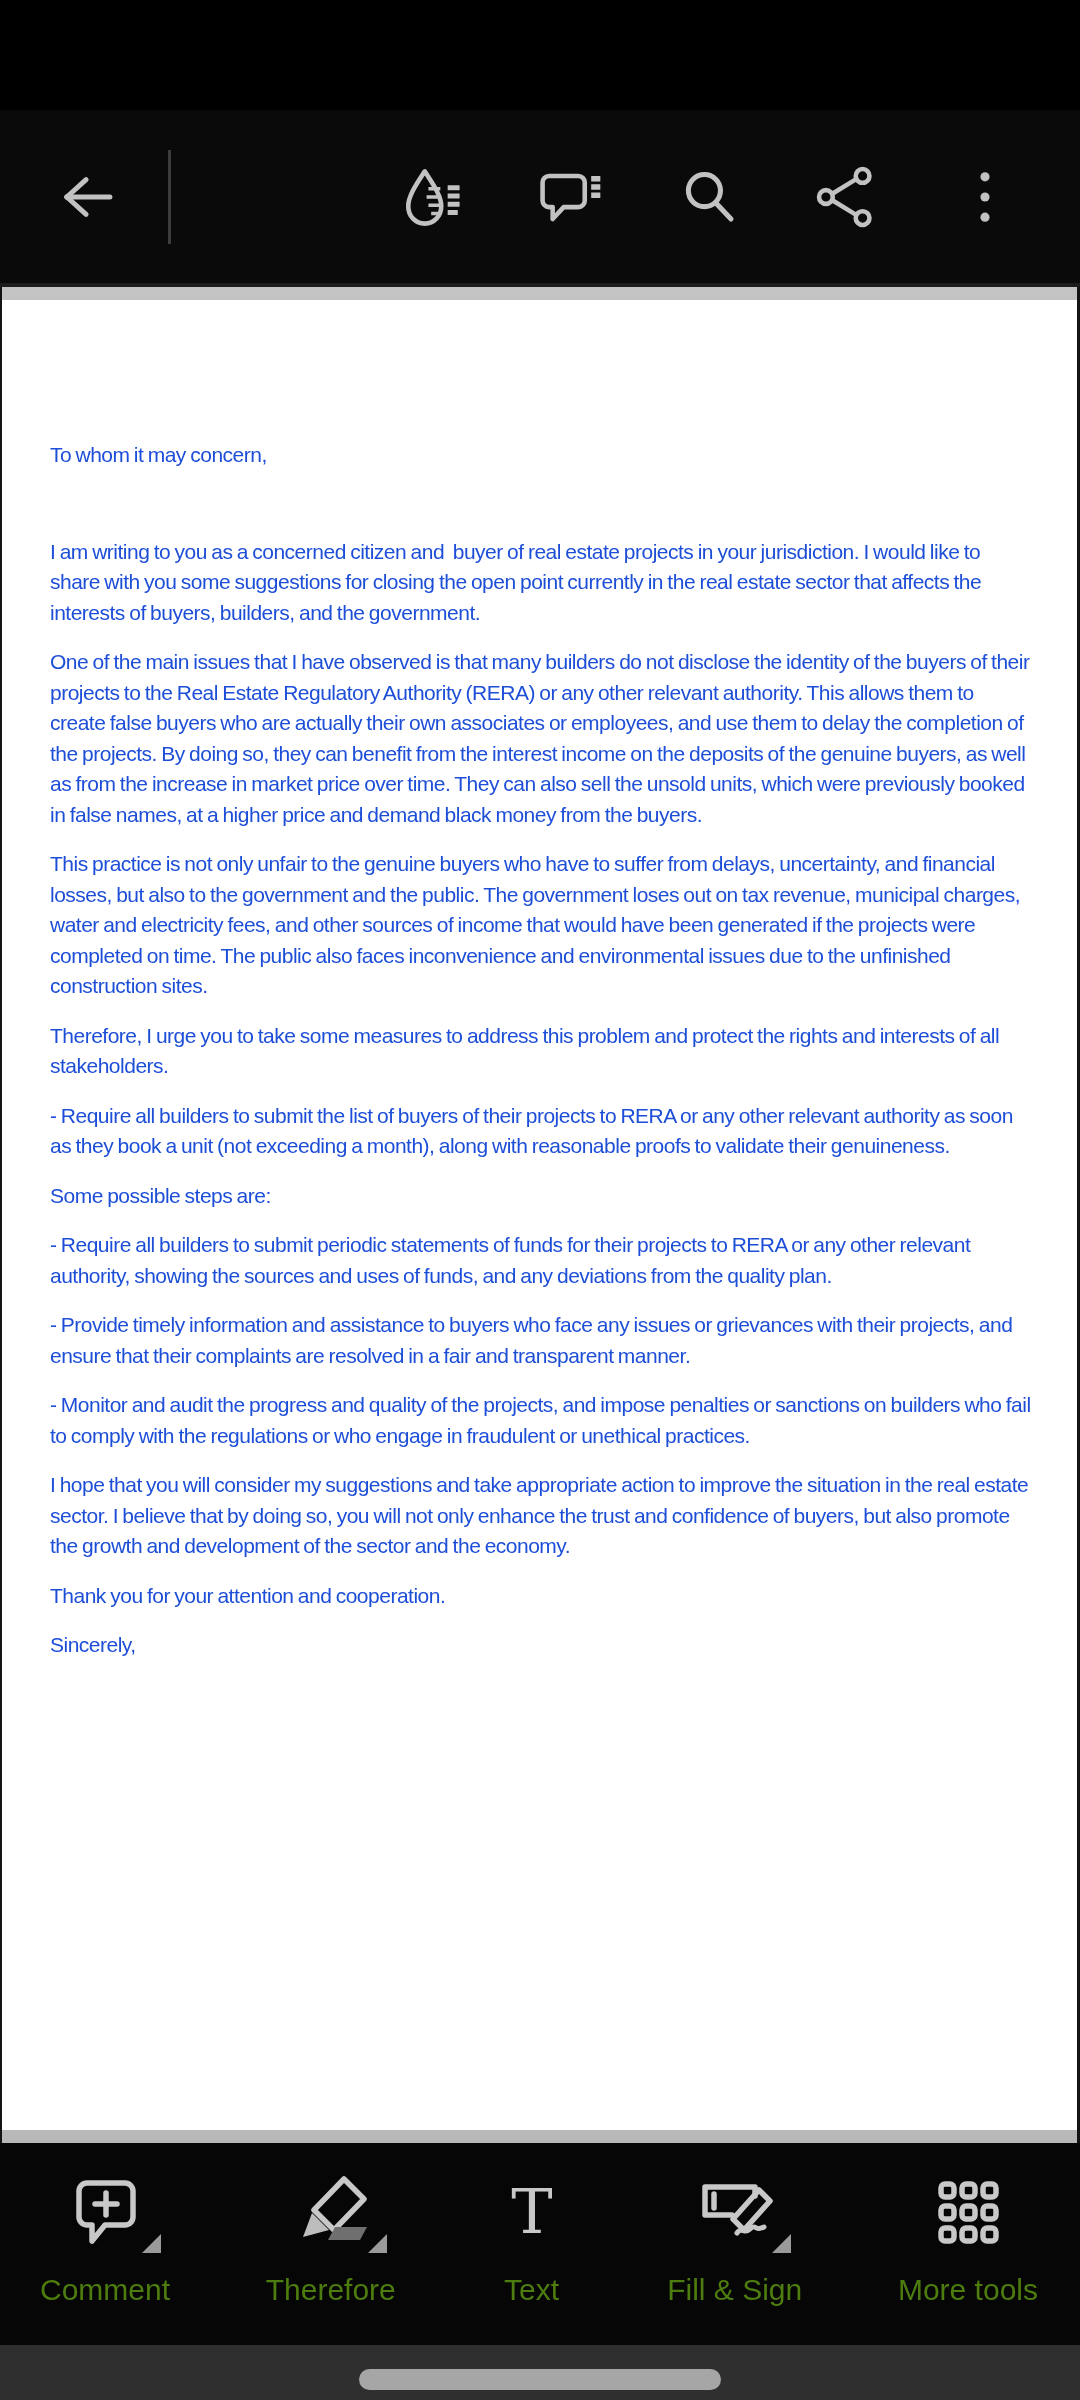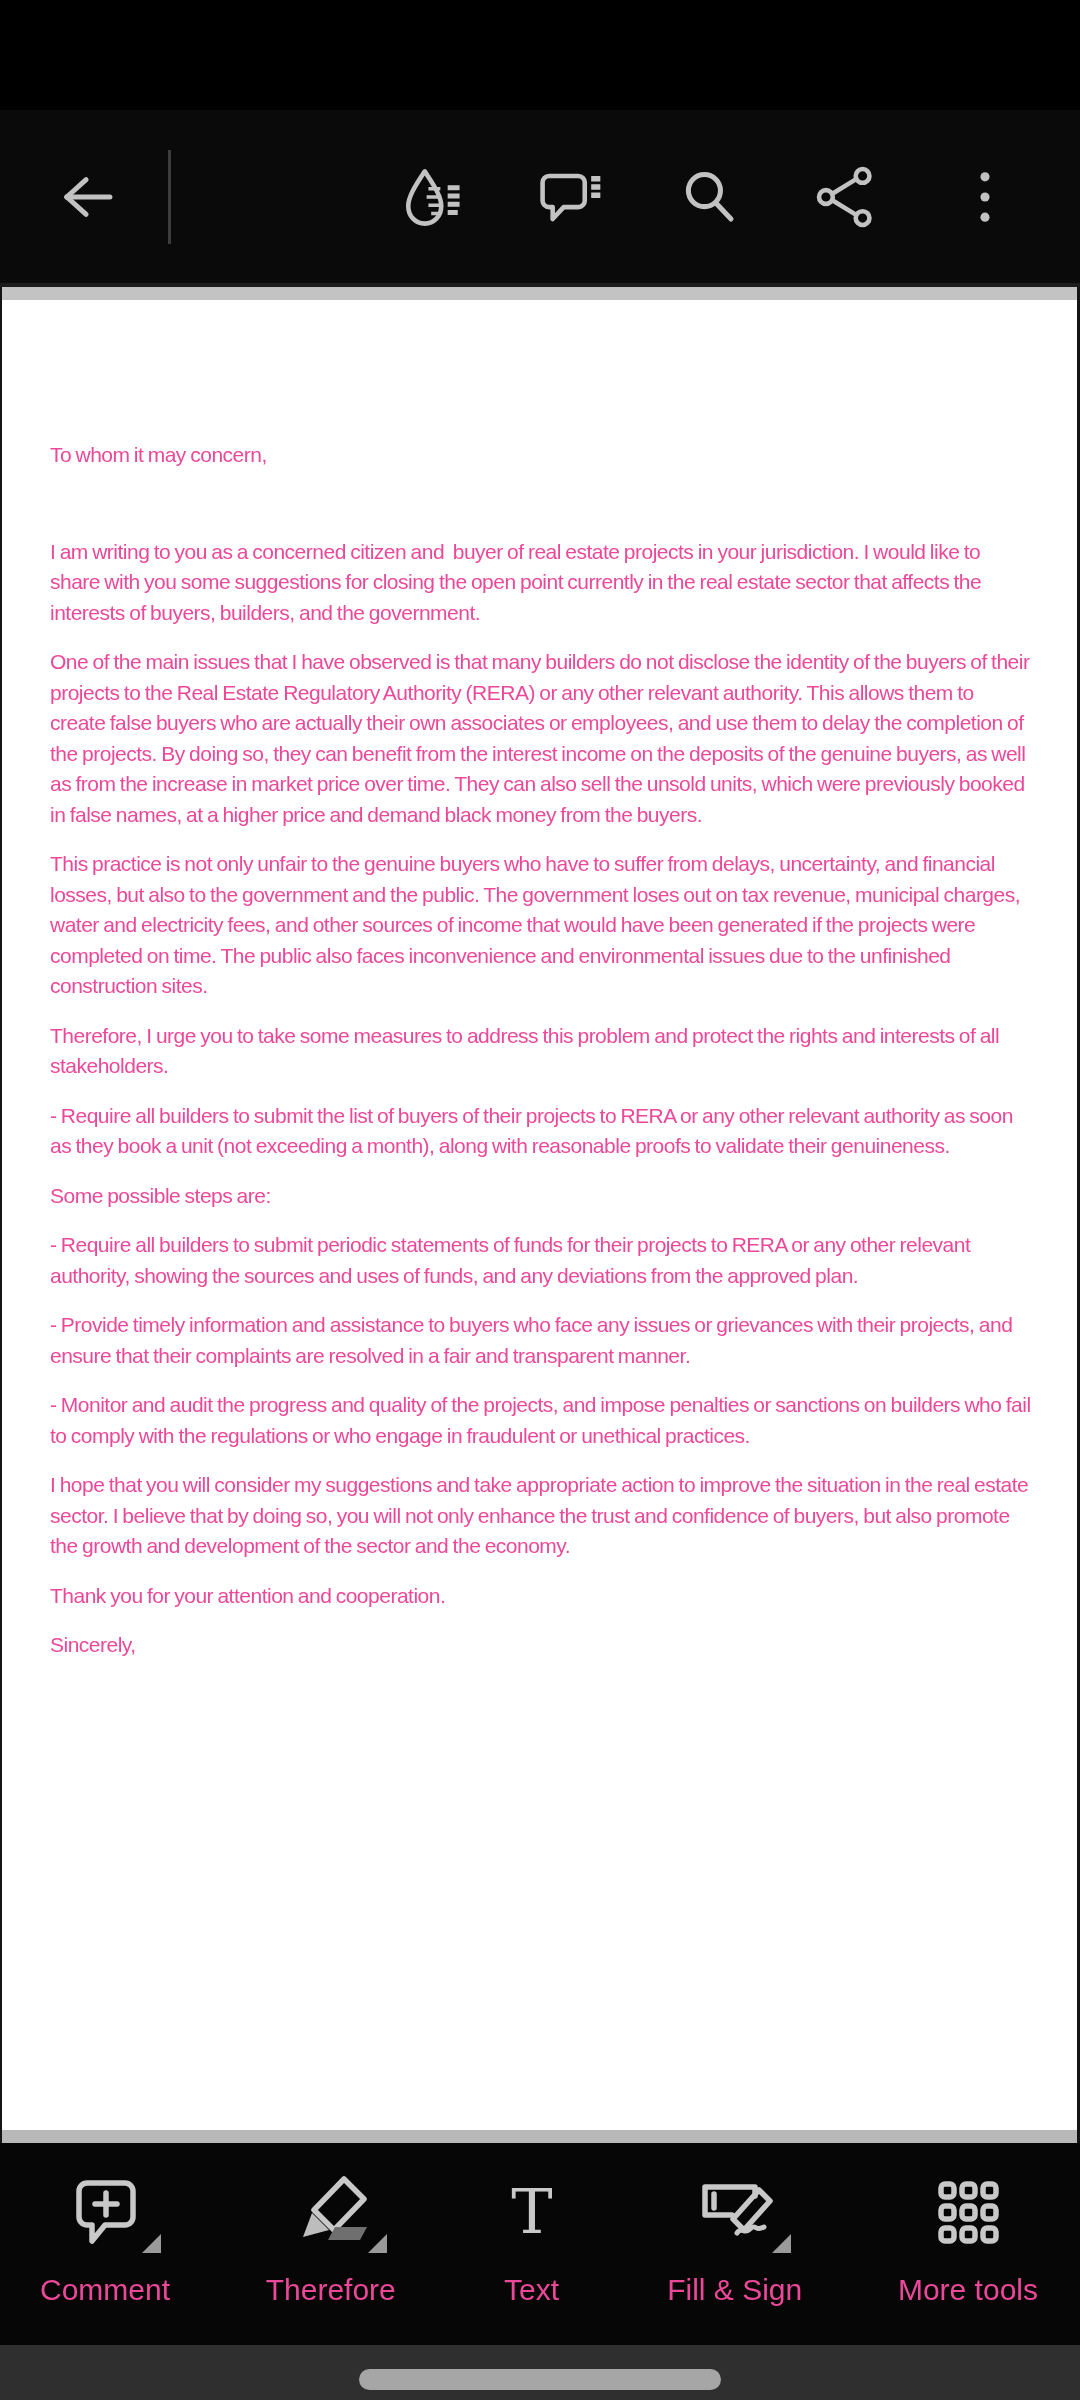--- a/index.html
+++ b/index.html
@@ -20,39 +20,39 @@
   .tb-right{margin-left:auto;display:flex;align-items:center;gap:72px;}
   .toolbar-edge{height:4px;background:#1c1c1c;flex:0 0 auto;}
   
   .content-area{flex:1 1 auto;display:flex;flex-direction:column;
     border-right:3px solid #141414;border-left:2px solid #141414;box-sizing:border-box;}
   .strip-top{height:13px;background:#c3c3c3;flex:0 0 auto;}
   .strip-bottom{height:13px;background:#b8b8b8;flex:0 0 auto;}
   .document-page{
     flex:1 1 auto;background:#ffffff;overflow:hidden;box-sizing:border-box;
     padding:140px 45px 0 48px;
-    color:#ec4899;font-size:21px;line-height:30.5px;
+    color:#1d4ed8;font-size:21px;line-height:30.5px;
     letter-spacing:-0.5px;word-spacing:-1px;
   }
   .document-page p{margin:0 0 19px 0;white-space:pre-wrap;}
   .document-page p.salutation{margin-bottom:66px;}
   
   .bottom-toolbar{
     height:202px;background:#060606;flex:0 0 auto;
     display:flex;align-items:flex-start;justify-content:space-between;
     padding:30px 42px 0 40px;box-sizing:border-box;
   }
   .tool-item{display:flex;flex-direction:column;align-items:center;gap:20px;}
   .tool-icon{position:relative;width:80px;height:80px;}
   .tool-icon svg{display:block;}
   .submenu-tri{
     position:absolute;right:-16px;bottom:0;width:0;height:0;
     border-left:19px solid transparent;border-bottom:19px solid #9a9a9a;
   }
-  .tool-label{color:#ec4899;font-size:30px;line-height:34px;white-space:nowrap;}
+  .tool-label{color:#4d7c0f;font-size:30px;line-height:34px;white-space:nowrap;}
   
   .nav-bar{height:55px;background:#2f2f2f;flex:0 0 auto;position:relative;}
   .nav-pill{
     position:absolute;left:50%;top:24px;transform:translateX(-50%);
     width:362px;height:21px;border-radius:11px;background:#a6a6a6;
   }
 </style>
 </head>
 <body>
 
@@ -124,21 +124,21 @@
   <div class="content-area">
     <div class="strip-top"></div>
     <div class="document-page">
       <p class="salutation">To whom it may concern,</p>
       <p>I am writing to you as a concerned citizen and  buyer of real estate projects in your jurisdiction. I would like to share with you some suggestions for closing the open point currently in the real estate sector that affects the interests of buyers, builders, and the government.</p>
       <p>One of the main issues that I have observed is that many builders do not disclose the identity of the buyers of their projects to the Real Estate Regulatory Authority (RERA) or any other relevant authority. This allows them to create false buyers who are actually their own associates or employees, and use them to delay the completion of the projects. By doing so, they can benefit from the interest income on the deposits of the genuine buyers, as well as from the increase in market price over time. They can also sell the unsold units, which were previously booked in false names, at a higher price and demand black money from the buyers.</p>
       <p>This practice is not only unfair to the genuine buyers who have to suffer from delays, uncertainty, and financial losses, but also to the government and the public. The government loses out on tax revenue, municipal charges, water and electricity fees, and other sources of income that would have been generated if the projects were completed on time. The public also faces inconvenience and environmental issues due to the unfinished construction sites.</p>
       <p>Therefore, I urge you to take some measures to address this problem and protect the rights and interests of all stakeholders.</p>
       <p>- Require all builders to submit the list of buyers of their projects to RERA or any other relevant authority as soon as they book a unit (not exceeding a month), along with reasonable proofs to validate their genuineness.</p>
       <p>Some possible steps are:</p>
-      <p>- Require all builders to submit periodic statements of funds for their projects to RERA or any other relevant authority, showing the sources and uses of funds, and any deviations from the approved plan.</p>
+      <p>- Require all builders to submit periodic statements of funds for their projects to RERA or any other relevant authority, showing the sources and uses of funds, and any deviations from the quality plan.</p>
       <p>- Provide timely information and assistance to buyers who face any issues or grievances with their projects, and ensure that their complaints are resolved in a fair and transparent manner.</p>
       <p>- Monitor and audit the progress and quality of the projects, and impose penalties or sanctions on builders who fail to comply with the regulations or who engage in fraudulent or unethical practices.</p>
       <p>I hope that you will consider my suggestions and take appropriate action to improve the situation in the real estate sector. I believe that by doing so, you will not only enhance the trust and confidence of buyers, but also promote the growth and development of the sector and the economy.</p>
       <p>Thank you for your attention and cooperation.</p>
       <p>Sincerely,</p>
     </div>
     <div class="strip-bottom"></div>
   </div>
 
   <div class="bottom-toolbar">

